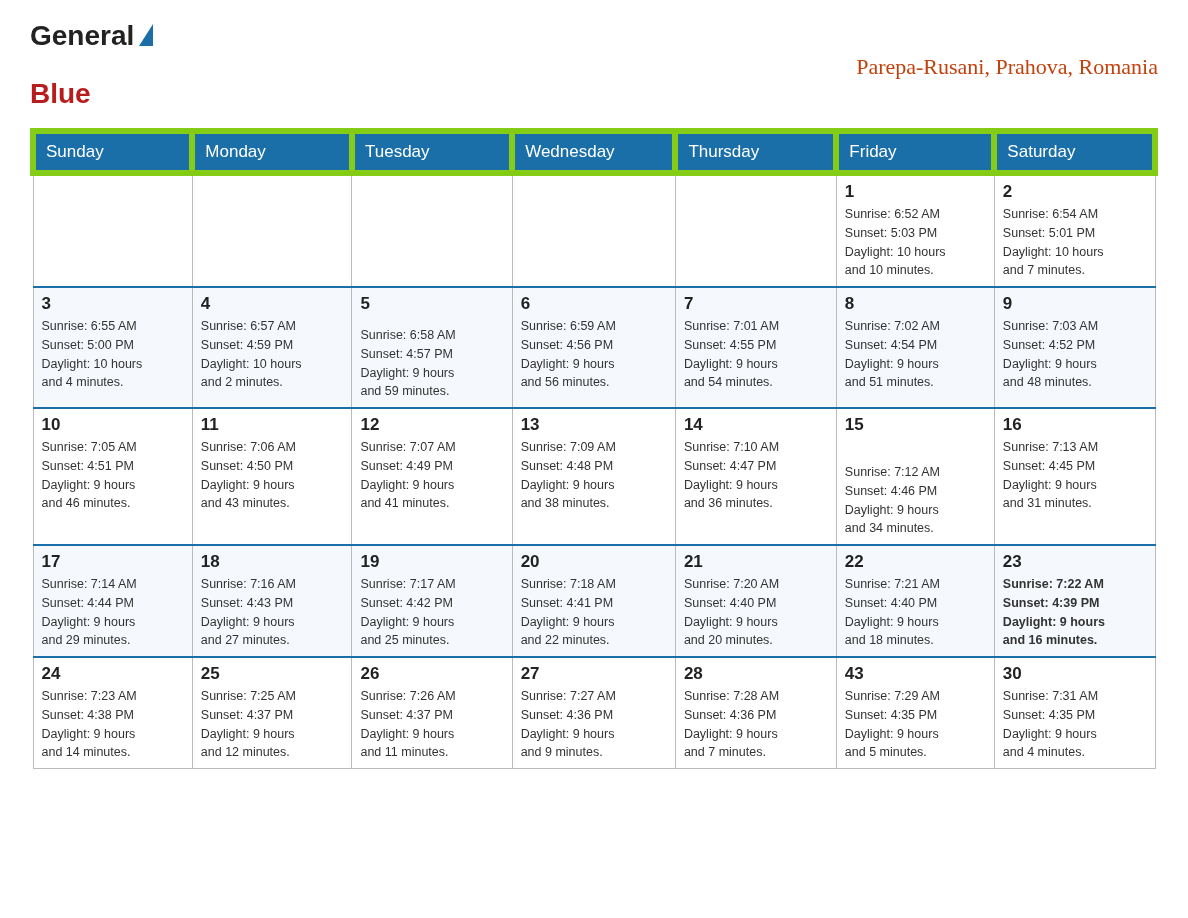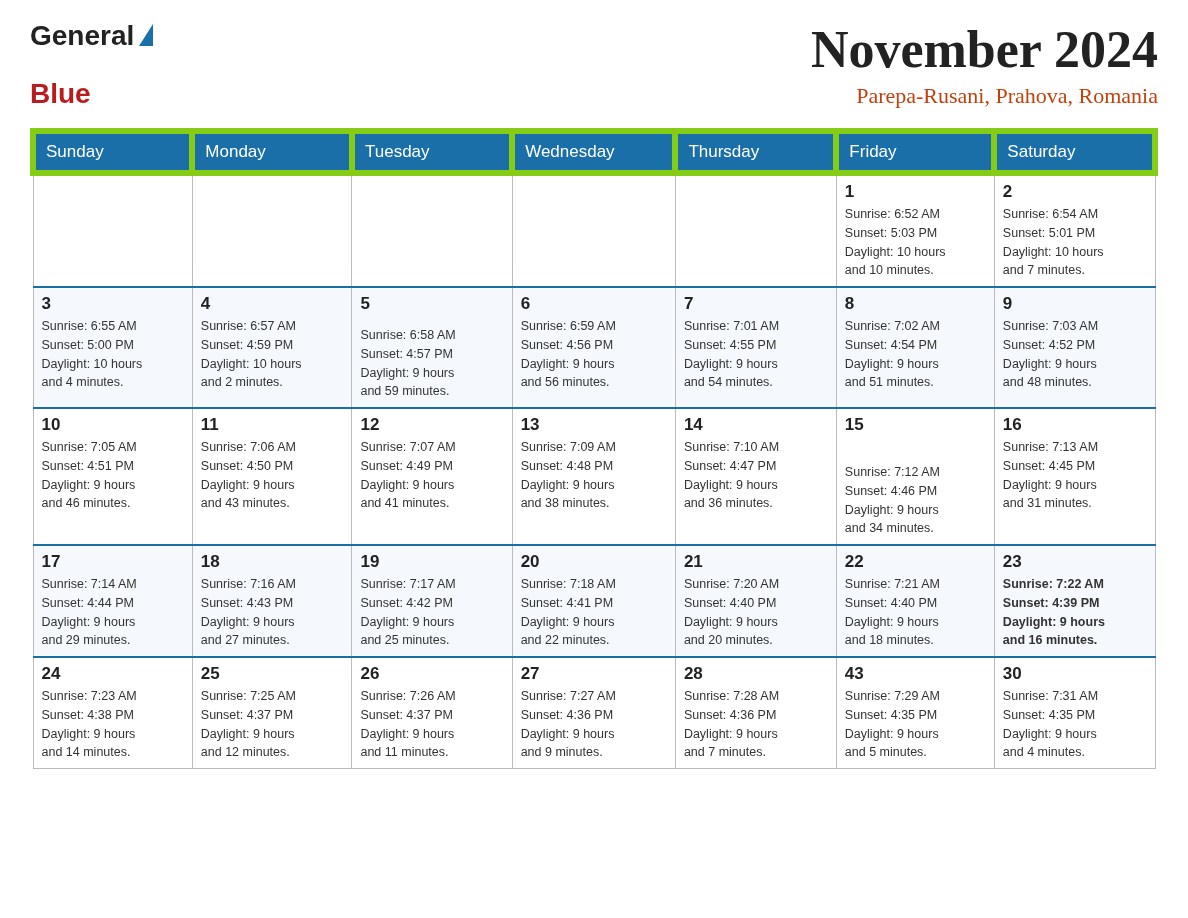--- a/index.html
+++ b/index.html
@@ -113,21 +113,20 @@
 
 <div class="header">
   <div class="logo">
     <div class="logo-text">
       <span class="logo-general">General</span>
       <span class="logo-triangle"></span>
     </div>
     <span class="logo-blue">Blue</span>
   </div>
   <div class="title-section">
-    <div class="month-year">November 2024</div>
     <div class="location">Parepa-Rusani, Prahova, Romania</div>
   </div>
 </div>
 
 <table class="calendar">
   <thead>
     <tr>
     <th>Sunday</th>
         <th>Monday</th>
         <th>Tuesday</th>

